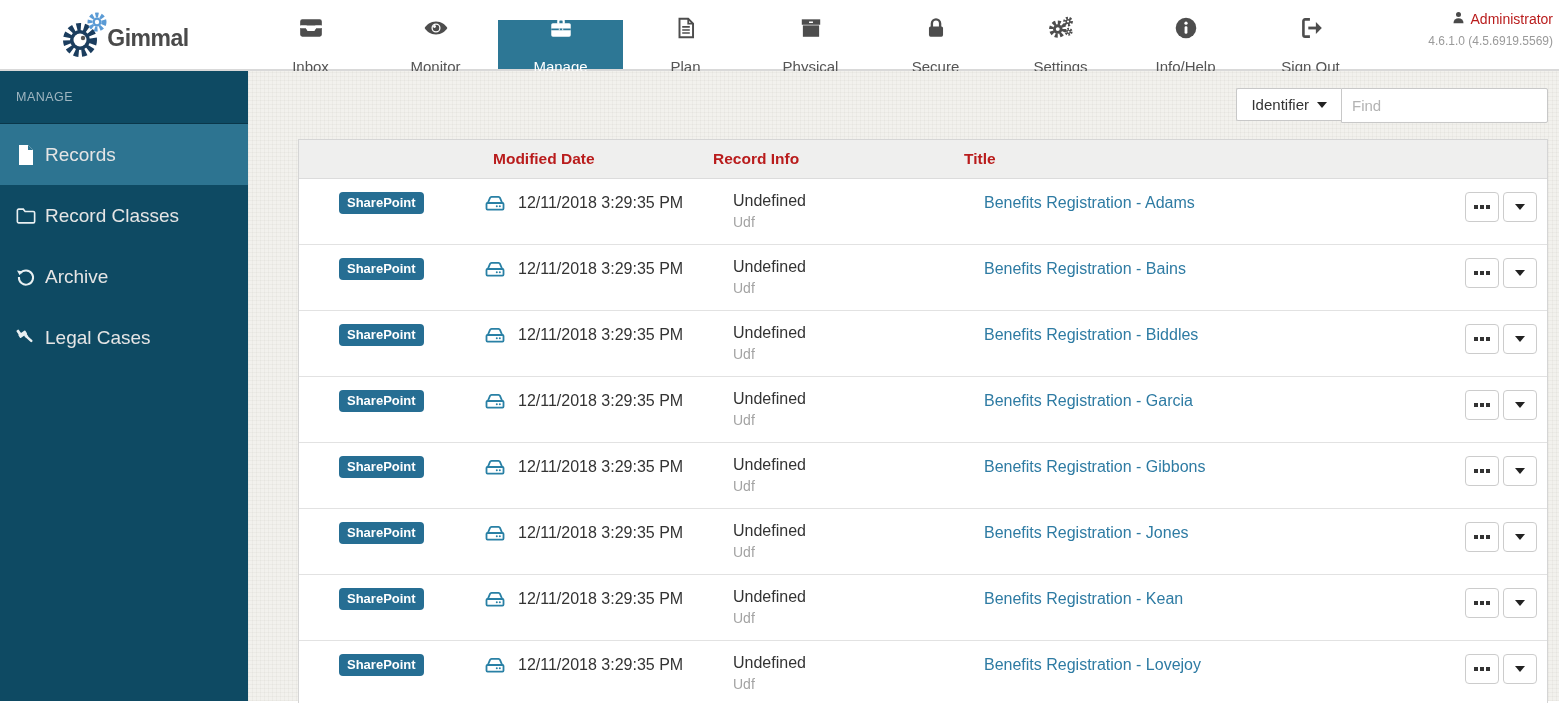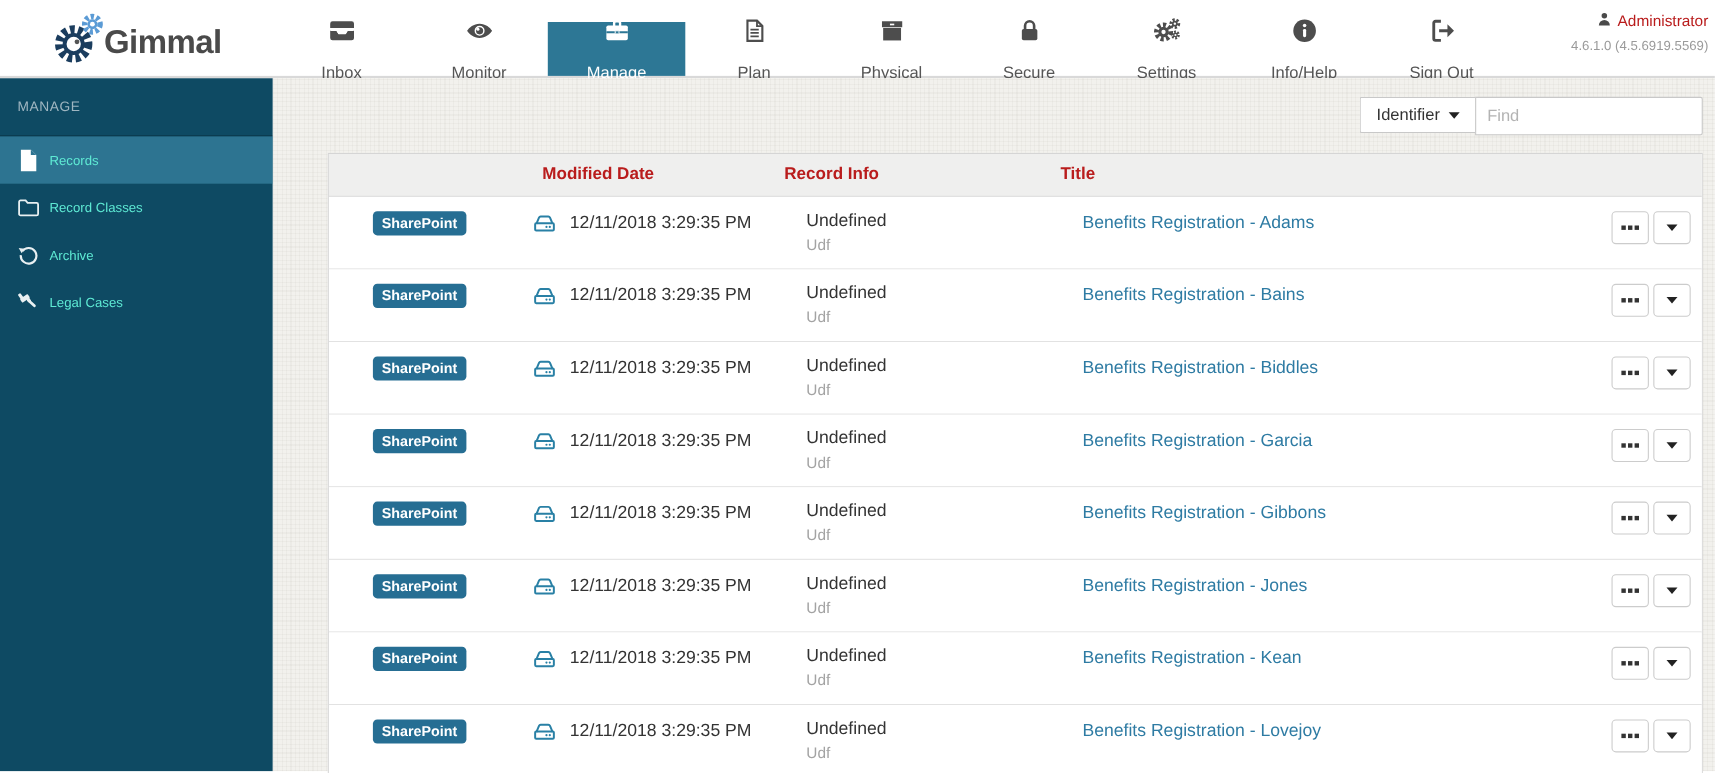--- a/index.html
+++ b/index.html
@@ -4,39 +4,39 @@
 <style>
   * { margin:0; padding:0; box-sizing:border-box; }
   html,body { width:1559px; height:703px; overflow:hidden;
     font-family:"Liberation Sans","DejaVu Sans",sans-serif; background:#fff; }
 
   
   .topnav { height:71px; background:#fff; display:flex; align-items:stretch;
     border-bottom:2px solid #d9d9d9; position:relative; }
   .logo { width:248px; display:flex; align-items:center; justify-content:center; gap:2px; }
   .logo-gears { position:relative; width:52px; height:52px; }
-  .logo-text { font-size:30px; font-weight:bold; color:#4a4a4a; letter-spacing:-0.5px; margin-left:-6px; margin-top:8px; }
+  .logo-text { font-size:23px; font-weight:bold; color:#4a4a4a; letter-spacing:-0.5px; margin-left:-6px; margin-top:8px; }
   .nav-item { width:125px; display:flex; flex-direction:column; align-items:center;
     justify-content:center; gap:17px; cursor:pointer; color:#4d4d4d;margin-top:20px; }
   .nav-item .nav-label { font-size:15px; color:#555; }
   .nav-item.active { background:#2d7795; }
   .nav-item.active .nav-label { color:#fff; }
   .nav-icon { width:26px; height:26px; display:flex; align-items:center; justify-content:center; }
   .user-block { position:absolute; right:6px; top:10px; text-align:right; }
   .user-line { font-size:14px; color:#b91c1c; display:flex; align-items:center; gap:5px; justify-content:flex-end; }
   .version-line { font-size:12px; color:#9a9a9a; margin-top:6px; white-space:nowrap; }
 
   
   .main { display:flex; height:630px; }
   .sidebar { width:248px; background:#0e4a63; flex:none; }
   .sidebar-section { height:53px; display:flex; align-items:center; padding-left:16px;
     font-size:12.5px; letter-spacing:0.5px; color:#9fb6c1;
     border-bottom:1px solid rgba(0,0,0,0.25); }
-  .side-item { height:43px; display:flex; align-items:center; gap:9px; padding-left:16px;
-    color:#5eead4; font-size:12px; cursor:pointer; }
+  .side-item { height:61px; display:flex; align-items:center; gap:9px; padding-left:16px;
+    color:#e5e5e5; font-size:19px; cursor:pointer; }
   .side-item.active { background:#2d7491; }
   .side-icon { width:20px; height:20px; display:flex; align-items:center; justify-content:center; }
 
   .content { flex:1; position:relative; background:#f2f1ed;
     background-image:
       repeating-linear-gradient(0deg, rgba(120,115,100,0.05) 0 1px, transparent 1px 4px),
       repeating-linear-gradient(90deg, rgba(120,115,100,0.05) 0 1px, transparent 1px 4px);
     padding:17px 11px 0 50px; }
 
   

